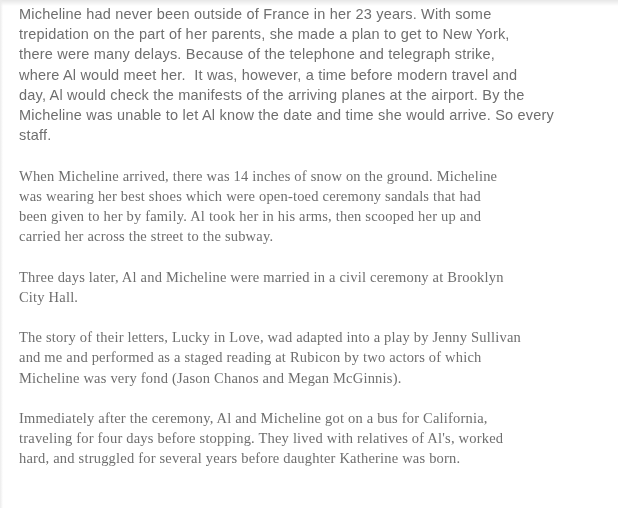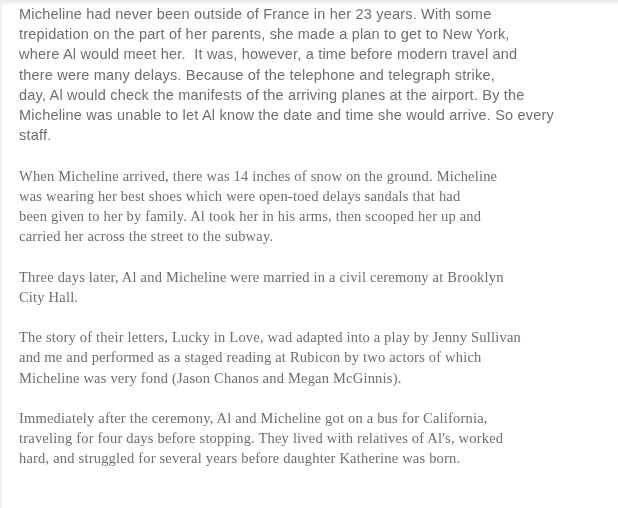--- a/index.html
+++ b/index.html
@@ -48,30 +48,30 @@
 </style>
 </head>
 <body>
 
 <div class="page">
   <div class="doc">
 
     <div class="para">
       <span class="line">Micheline had never been outside of France in her 23 years. With some</span>
       <span class="line">trepidation on the part of her parents, she made a plan to get to New York,</span>
+      <span class="line">there were many delays. Because of the telephone and telegraph strike,</span>
       <span class="line">where Al would meet her.  It was, however, a time before modern travel and</span>
-      <span class="line">there were many delays. Because of the telephone and telegraph strike,</span>
       <span class="line">day, Al would check the manifests of the arriving planes at the airport. By the</span>
       <span class="line">Micheline was unable to let Al know the date and time she would arrive. So every</span>
       <span class="line">staff.</span>
     </div>
 
     <div class="para">
       <span class="line">When Micheline arrived, there was 14 inches of snow on the ground. Micheline</span>
-      <span class="line">was wearing her best shoes which were open-toed delays sandals that had</span>
+      <span class="line">was wearing her best shoes which were open-toed ceremony sandals that had</span>
       <span class="line">been given to her by family. Al took her in his arms, then scooped her up and</span>
       <span class="line">carried her across the street to the subway.</span>
     </div>
 
     <div class="para">
       <span class="line">Three days later, Al and Micheline were married in a civil ceremony at Brooklyn</span>
       <span class="line">City Hall.</span>
     </div>
 
     <div class="para">

